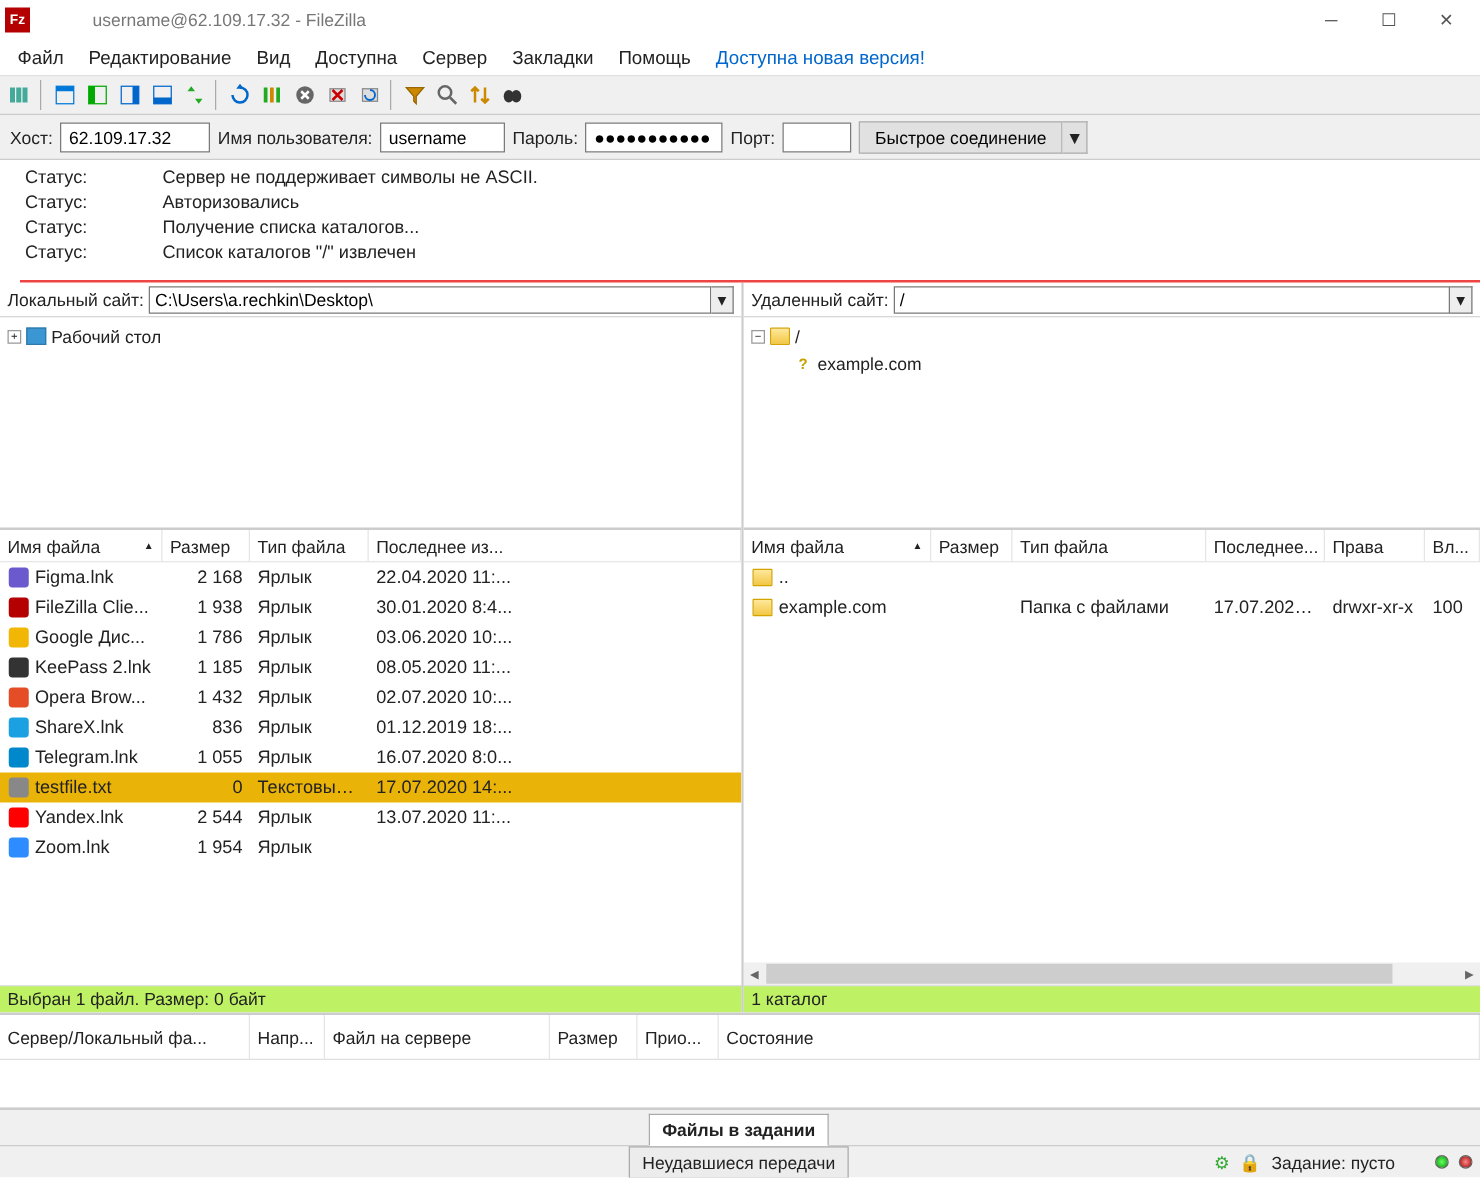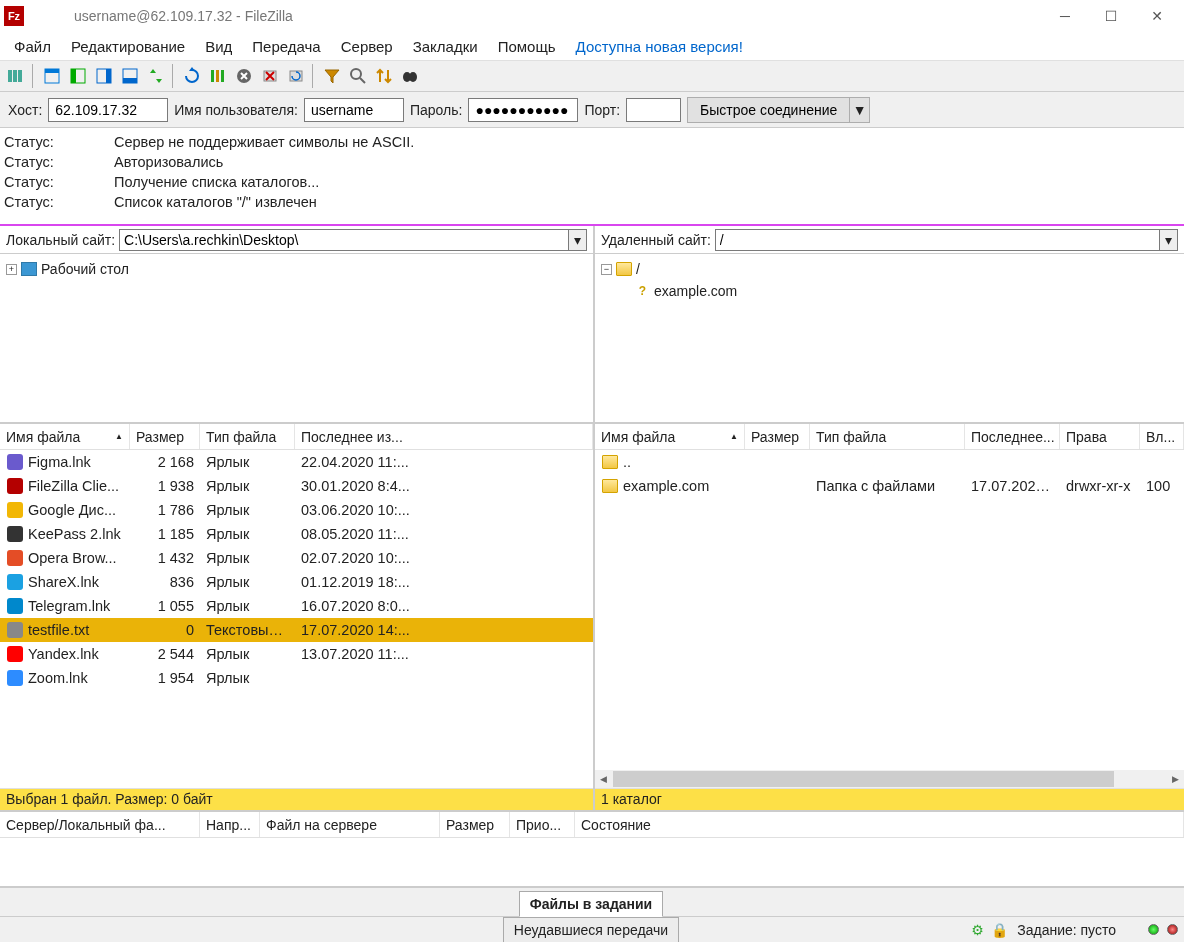--- a/index.html
+++ b/index.html
@@ -23,21 +23,21 @@
 .tsep { width: 4px; height: 24px; border-left: 1px solid #aaa; margin: 0 2px; }
 
 
 .quickbar { height: 36px; background: #f0f0f0; border-bottom: 1px solid #ccc; display: flex; align-items: center; padding: 4px 8px; gap: 6px; }
 .qlabel { font-size: 14px; }
 .qinput { border: 1px solid #7a7a7a; padding: 3px 6px; font-size: 14px; background: #fff; height: 24px; }
 .qbtn { background: #e1e1e1; border: 1px solid #adadad; padding: 4px 12px; font-size: 14px; cursor: pointer; height: 26px; }
 .qdrop { width: 20px; background: #e1e1e1; border: 1px solid #adadad; height: 26px; border-left: none; display: flex; align-items: center; justify-content: center; }
 
 
-.logpanel { height: 98px; border-bottom: 2px solid #d946ef; overflow-y: scroll; padding: 4px; background: #fff; position: relative; }
+.logpanel { height: 98px; border-bottom: 2px solid #ef4444; overflow-y: scroll; padding: 4px; background: #fff; position: relative; margin-left: 16px; }
 .logline { display: flex; font-size: 14.5px; line-height: 20px; }
 .loglabel { min-width: 110px; }
 
 
 .midrow { display: flex; flex: 1; min-height: 0; }
 .col { display: flex; flex-direction: column; min-width: 0; }
 .leftcol { width: 595px; border-right: 2px solid #ccc; }
 .rightcol { flex: 1; }
 
 
@@ -63,25 +63,25 @@
 .row { display: flex; height: 24px; align-items: center; font-size: 14.5px; cursor: pointer; }
 .row.sel { background: #eab308; }
 .cell { padding: 0 6px; overflow: hidden; white-space: nowrap; text-overflow: ellipsis; }
 .cell.r { text-align: right; }
 .ficon { width: 18px; height: 18px; display: inline-flex; align-items: center; justify-content: center; margin-right: 4px; flex-shrink: 0; }
 
 .hscroll-track { height: 18px; background: #f0f0f0; display: flex; align-items: center; padding: 0 18px; position: relative; }
 .hscroll-thumb { position: absolute; left: 18px; height: 16px; top: 1px; background: #cdcdcd; }
 .hscroll-arrow { position: absolute; width: 17px; height: 18px; top: 0; display:flex;align-items:center;justify-content:center; font-size:9px;color:#666; }
 
-.statusstrip { height: 22px; border-top: 1px solid #e0e0e0; padding: 2px 6px; font-size: 14px; background: #fde047; }
+.statusstrip { height: 22px; border-top: 1px solid #e0e0e0; padding: 2px 6px; font-size: 14px; background: #bef264; }
 
 
 .queuepanel { height: 76px; border-top: 2px solid #ccc; background: #fff; display: flex; flex-direction: column; }
-.queueheader { height: 26px; display: flex; border-bottom: 1px solid #e0e0e0; }
+.queueheader { height: 36px; display: flex; border-bottom: 1px solid #e0e0e0; }
 .queuebody { flex: 1; overflow-y: scroll; }
 
 
 .bottomtabs { height: 30px; border-top: 2px solid #ccc; display: flex; align-items: center; background: #f0f0f0; padding: 2px 2px 0; flex-direction: column; }
 .btab { padding: 4px 10px; border: 1px solid #aaa; background: #ececec; margin-right: 2px; font-size: 14px; cursor: pointer; position: relative; top: 1px; }
 .btab.active { background: #fff; border-bottom-color: #fff; font-weight: bold; }
 
 
 .footer { height: 26px; border-top: 1px solid #ccc; background: #f0f0f0; display: flex; align-items: center; padding: 0 6px; gap: 8px; justify-content: flex-end; }
 .led { width: 11px; height: 11px; border-radius: 50%; border: 1px solid #666; }
@@ -107,21 +107,21 @@
     <div class="winbtn">─</div>
     <div class="winbtn">☐</div>
     <div class="winbtn">✕</div>
   </div>
 </div>
 
 <div class="menubar">
   <div class="menuitem">Файл</div>
   <div class="menuitem">Редактирование</div>
   <div class="menuitem">Вид</div>
-  <div class="menuitem">Передача</div>
+  <div class="menuitem">Доступна</div>
   <div class="menuitem">Сервер</div>
   <div class="menuitem">Закладки</div>
   <div class="menuitem">Помощь</div>
   <div class="menuitem blue">Доступна новая версия!</div>
 </div>
 
 <div class="toolbar">
   <div class="tbtn">
       <svg width="18" height="18">
         <rect x="1" y="3" width="4" height="12" fill="#4a9"></rect>

